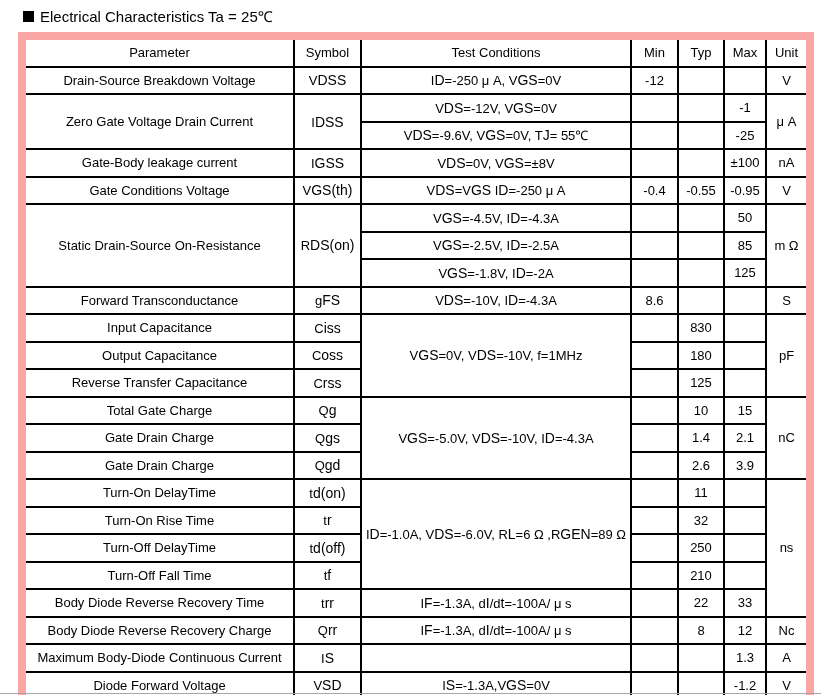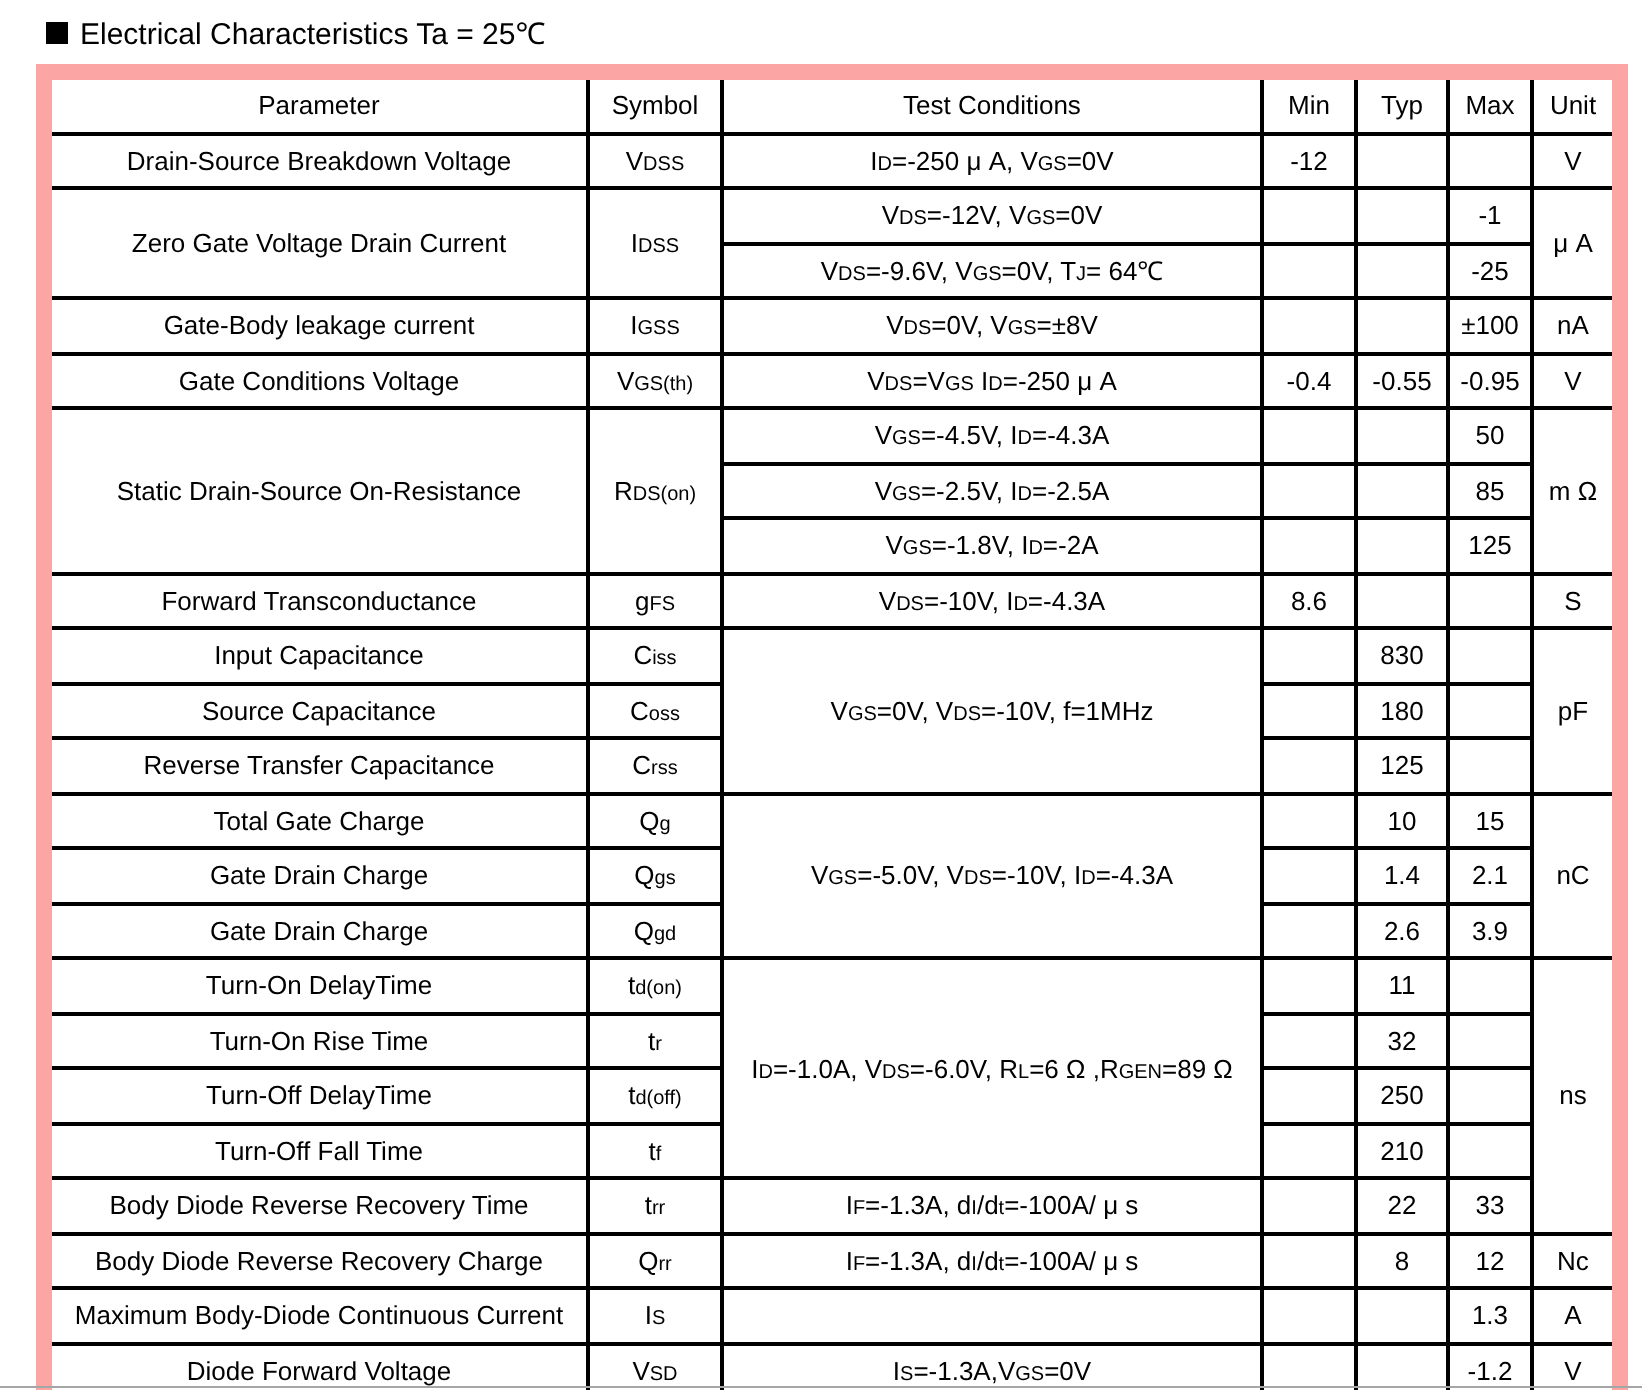--- a/index.html
+++ b/index.html
@@ -6,21 +6,21 @@
   body{width:821px;height:695px;font-family:"Liberation Sans",sans-serif;color:#000;position:relative;overflow:hidden;}
   .page{position:relative;width:821px;height:695px;}
   .title-row{display:flex;align-items:center;padding:6px 0 0 23px;height:20px;}
   .bullet{display:inline-block;width:11px;height:11px;background:#000;margin-right:6px;flex:0 0 auto;}
   .title{font-size:15px;letter-spacing:0;white-space:nowrap;}
   table.spec{border-collapse:collapse;table-layout:fixed;margin:6px 0 0 18px;width:788px;border:8px solid #fca5a5;}
   table.spec td,table.spec th{border:2px solid #000;height:25.5px;padding:0;font-size:13px;font-weight:400;
     text-align:center;vertical-align:middle;white-space:nowrap;overflow:hidden;}
   td.param{text-align:left;padding-left:9px;margin-top:24px;}
   td.cond{text-align:left;padding-left:7px;margin-top:12px;}
-  .sub{font-size:10px;}
+  .sub{font-size:14px;}
   .divider{position:absolute;left:0;bottom:1px;width:821px;height:1px;background:#a6a6a6;}
 </style>
 </head>
 <body>
 
 <div class="page">
 
   <div class="title-row">
     <span class="bullet"></span>
     <span class="title">Electrical Characteristics Ta = 25℃</span>
@@ -60,21 +60,21 @@
     <tr>
       <td class="param" rowspan="2">Zero Gate Voltage Drain Current</td>
       <td rowspan="2"><span>I</span><span class="sub">DSS</span></td>
       <td class="cond"><span>V</span><span class="sub">DS</span><span>=-12V, V</span><span class="sub">GS</span><span>=0V</span></td>
       <td></td>
       <td></td>
       <td>-1</td>
       <td rowspan="2">μ A</td>
     </tr>
     <tr>
-      <td class="cond"><span>V</span><span class="sub">DS</span><span>=-9.6V, V</span><span class="sub">GS</span><span>=0V, T</span><span class="sub">J</span><span>= 64℃</span></td>
+      <td class="cond"><span>V</span><span class="sub">DS</span><span>=-9.6V, V</span><span class="sub">GS</span><span>=0V, T</span><span class="sub">J</span><span>= 55℃</span></td>
       <td></td>
       <td></td>
       <td>-25</td>
     </tr>
 
     <tr>
       <td class="param">Gate-Body leakage current</td>
       <td><span>I</span><span class="sub">GSS</span></td>
       <td class="cond"><span>V</span><span class="sub">DS</span><span>=0V, V</span><span class="sub">GS</span><span>=±8V</span></td>
       <td></td>
@@ -128,21 +128,21 @@
     <tr>
       <td class="param">Input Capacitance</td>
       <td><span>C</span><span class="sub">iss</span></td>
       <td class="cond" rowspan="3"><span>V</span><span class="sub">GS</span><span>=0V, V</span><span class="sub">DS</span><span>=-10V, f=1MHz</span></td>
       <td></td>
       <td>830</td>
       <td></td>
       <td rowspan="3">pF</td>
     </tr>
     <tr>
-      <td class="param">Source Capacitance</td>
+      <td class="param">Output Capacitance</td>
       <td><span>C</span><span class="sub">oss</span></td>
       <td></td>
       <td>180</td>
       <td></td>
     </tr>
     <tr>
       <td class="param">Reverse Transfer Capacitance</td>
       <td><span>C</span><span class="sub">rss</span></td>
       <td></td>
       <td>125</td>

